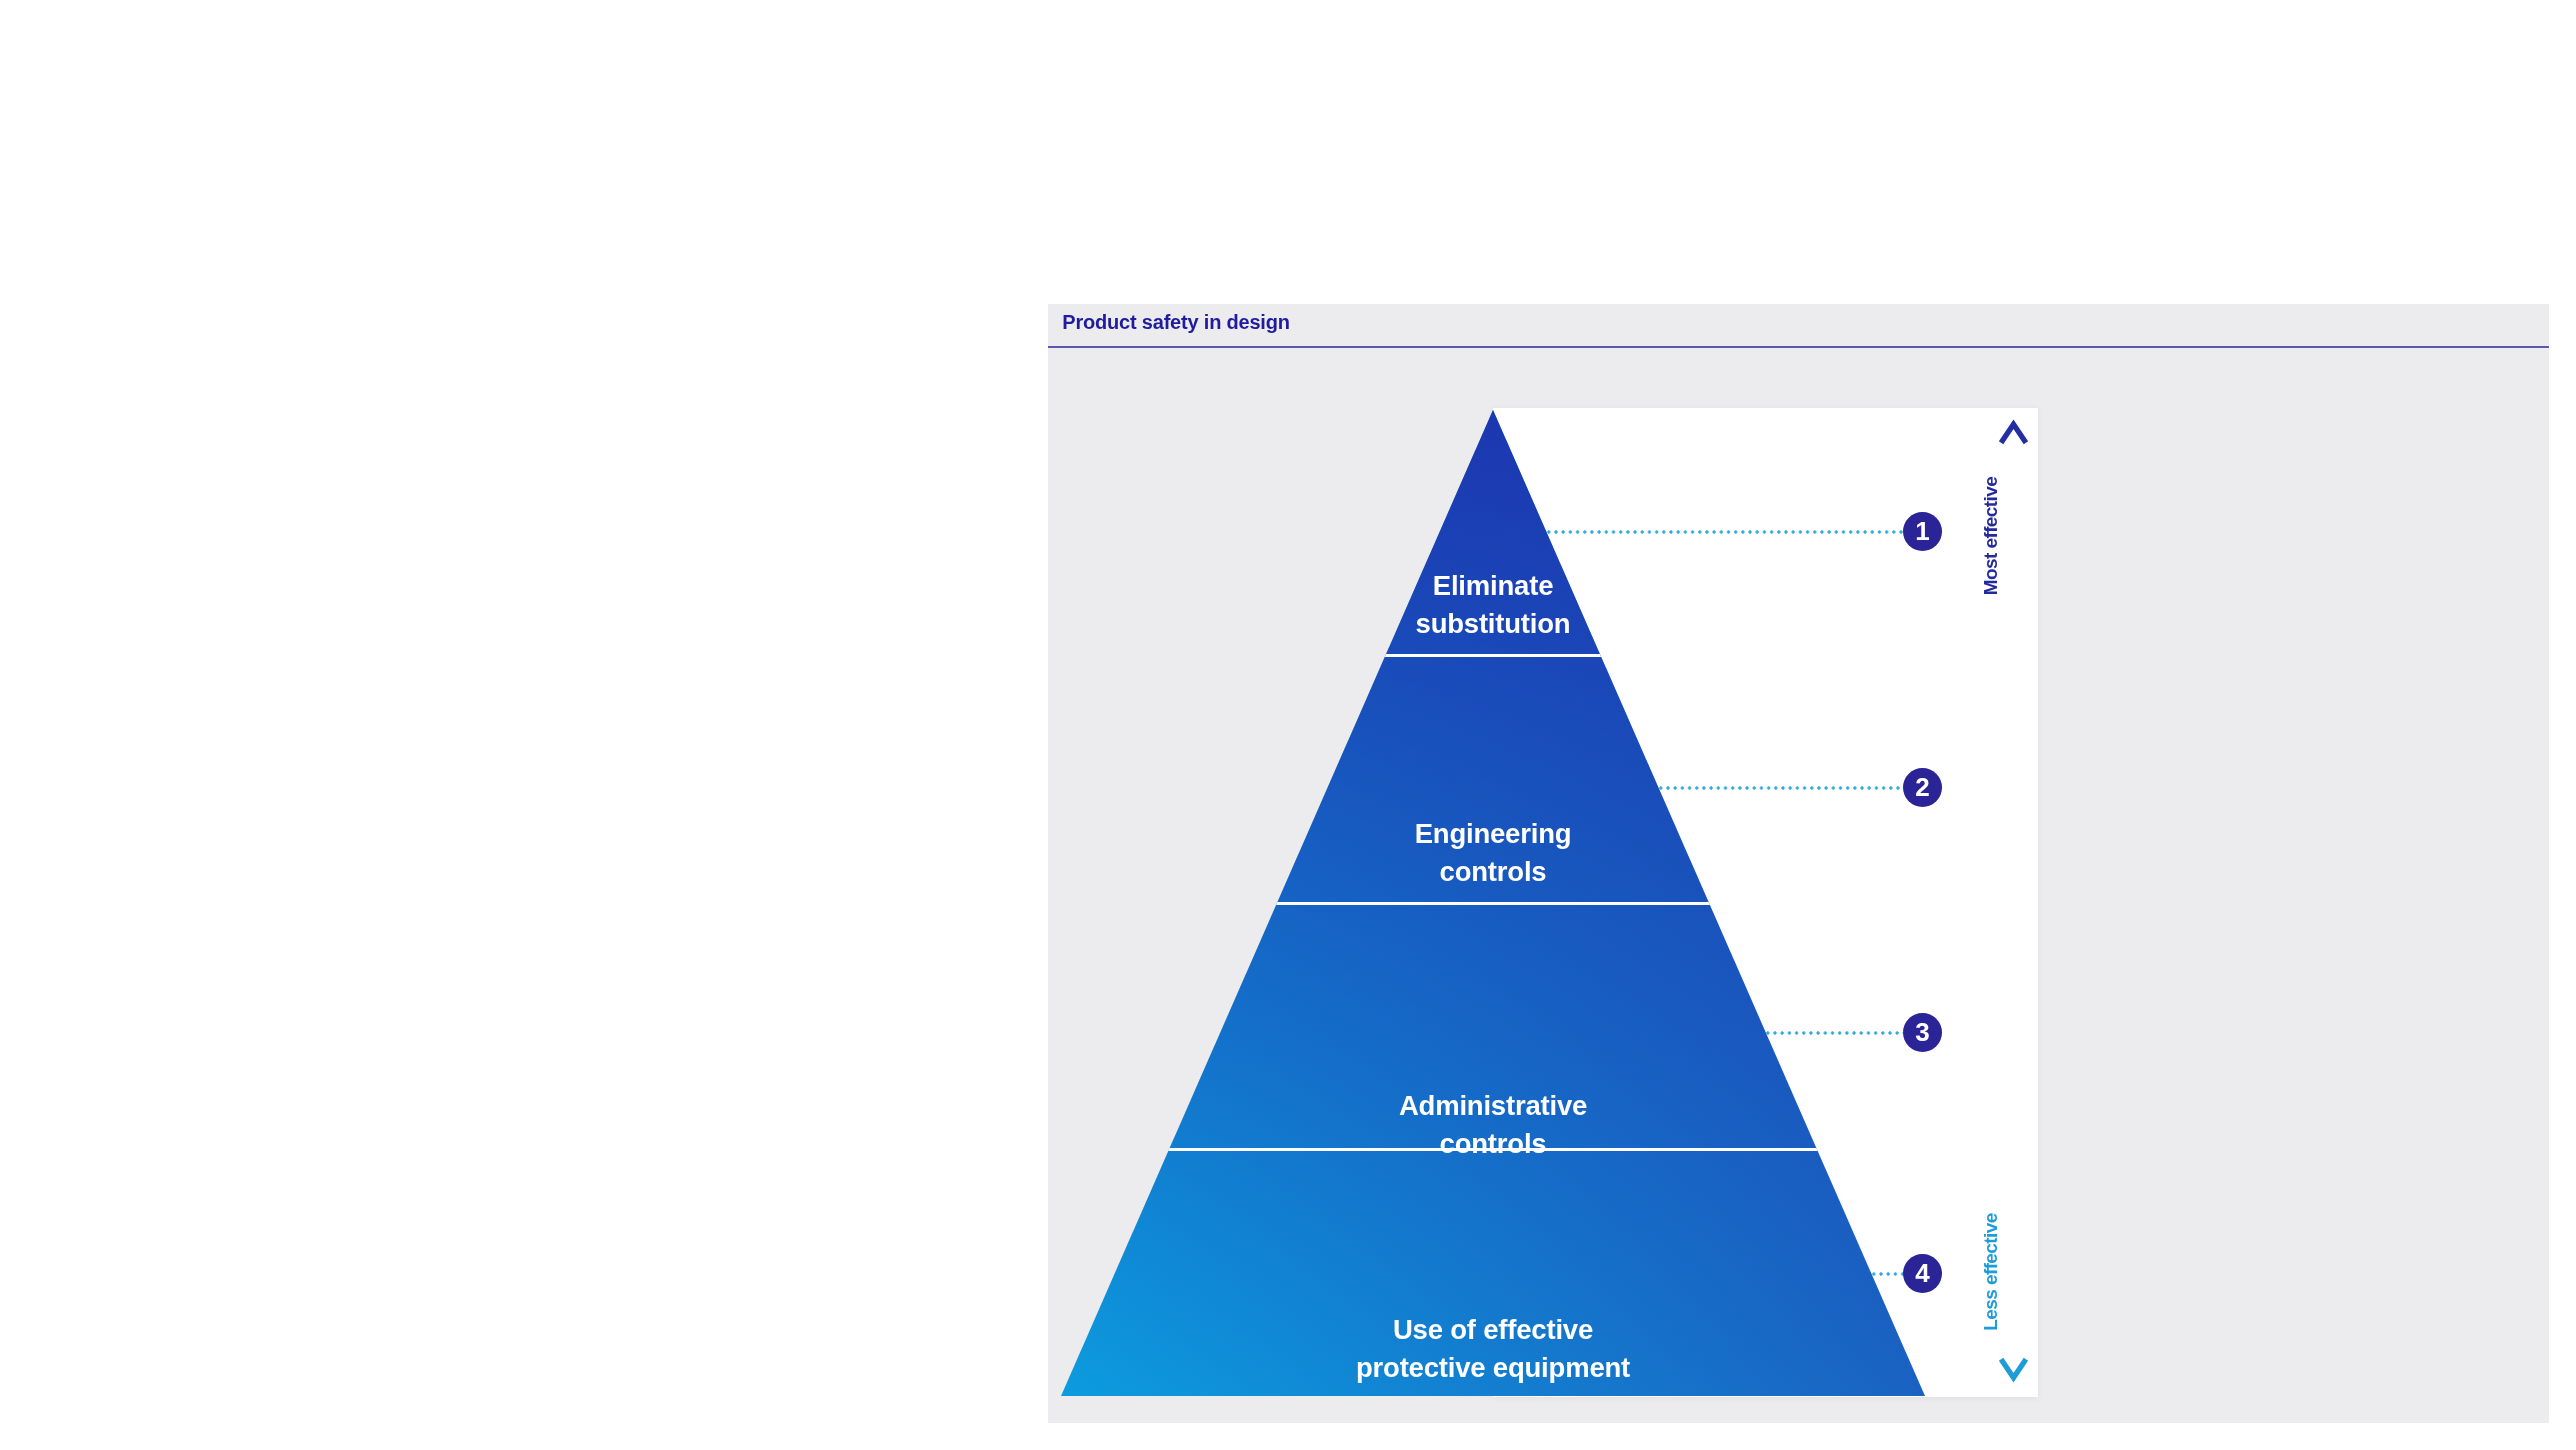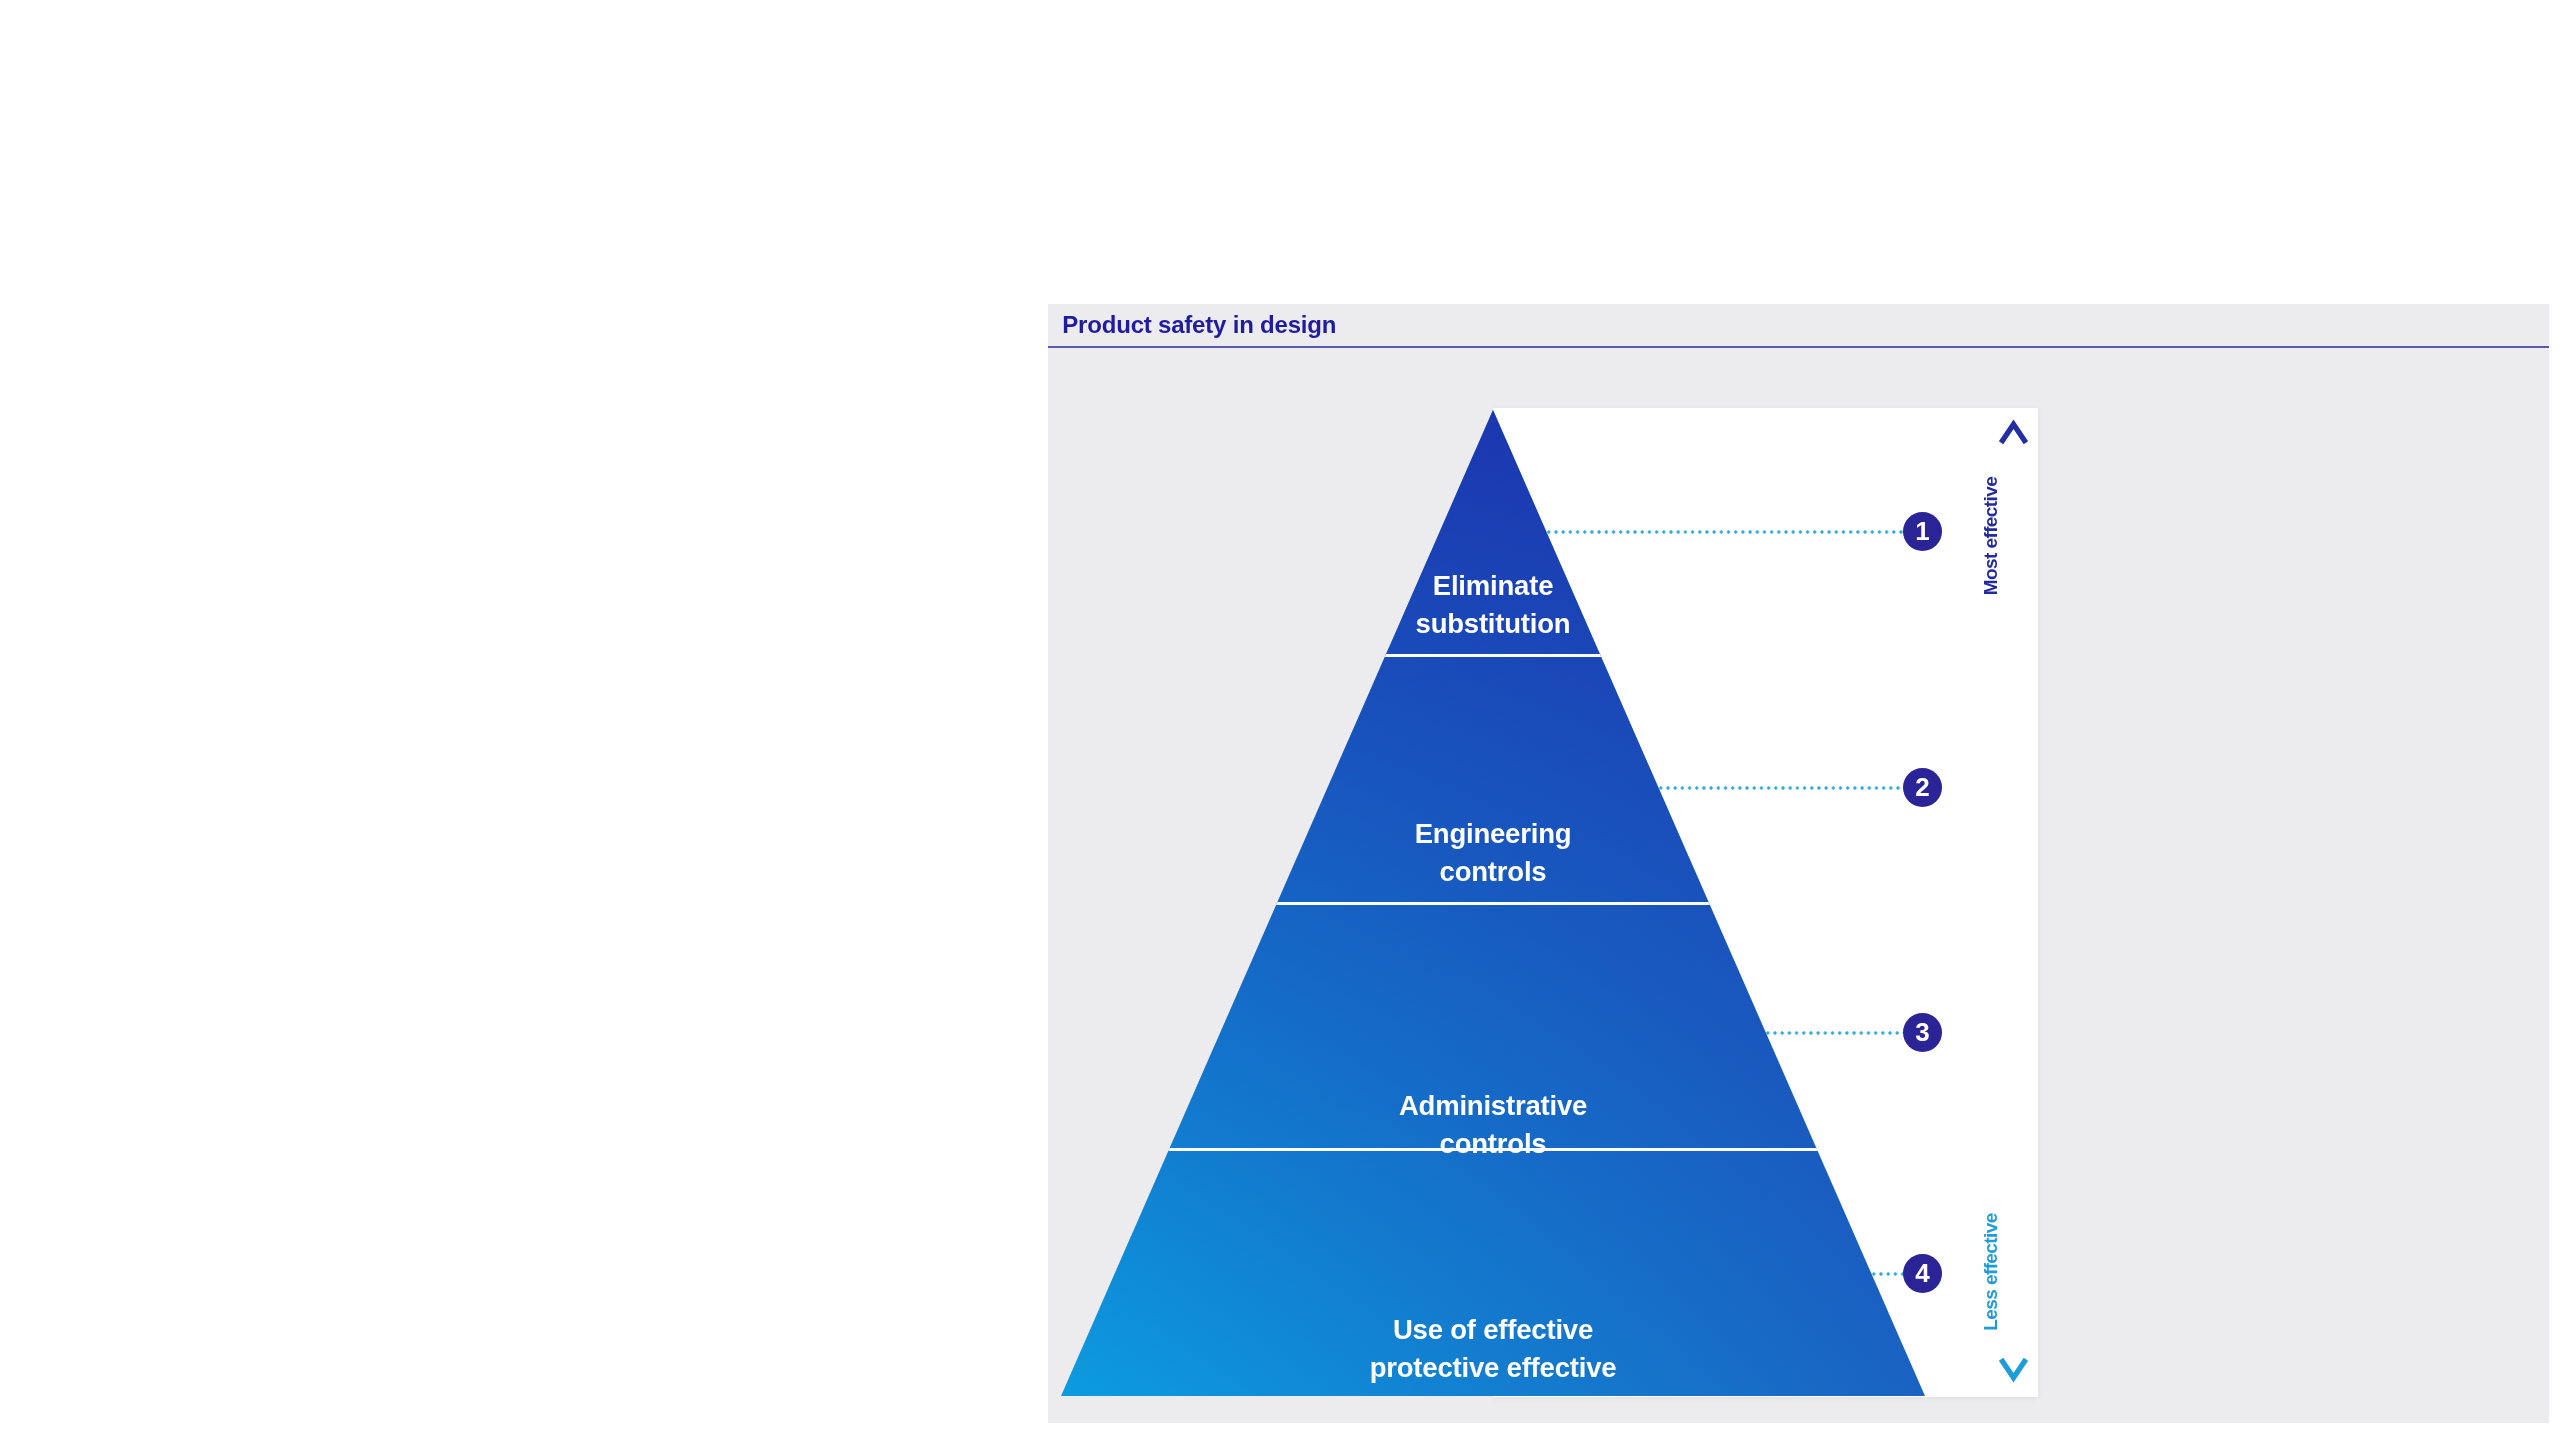--- a/index.html
+++ b/index.html
@@ -8,21 +8,21 @@
     overflow: hidden; background: #ffffff;
     font-family: "Liberation Sans", "DejaVu Sans", sans-serif;
   }
   
   .panel {
     position: absolute; left: 1048px; top: 304px;
     width: 1501px; height: 1119px; background: #ececee;
   }
   .panel-title {
     position: absolute; left: 14.3px; top: 7.2px;
-    font-size: 24px; font-weight: bold; letter-spacing: -0.2px;
+    font-size: 20px; font-weight: bold; letter-spacing: -0.2px;
     color: #211c9e; white-space: nowrap;
   }
   .panel-rule {
     position: absolute; left: 0; top: 42px; width: 100%; height: 1.8px;
     background: #5c59ad;
   }
   
   .white-box {
     position: absolute; left: 1493px; top: 408px;
     width: 545px; height: 989px; background: #ffffff;
@@ -91,21 +91,21 @@
     <div class="level-label" style="top: 405px;">
       <div>Engineering</div>
       <div>controls</div>
     </div>
     <div class="level-label" style="top: 649px; margin-top: 28px;">
       <div>Administrative</div>
       <div>controls</div>
     </div>
     <div class="level-label" style="top: 901px;">
       <div>Use of effective</div>
-      <div>protective effective</div>
+      <div>protective equipment</div>
     </div>
   </div>
 
   <div class="dots" style="left: 1547px; top: 530px;  width: 357px;"></div>
   <div class="dots" style="left: 1659px; top: 786px; width: 245px;"></div>
   <div class="dots" style="left: 1766px; top: 1031px; width: 137px;"></div>
   <div class="dots" style="left: 1872px; top: 1272px; width: 32px;"></div>
 
   <div class="badge" style="left: 1903px; top: 512px;">1</div>
   <div class="badge" style="left: 1903px; top: 768px;">2</div>

